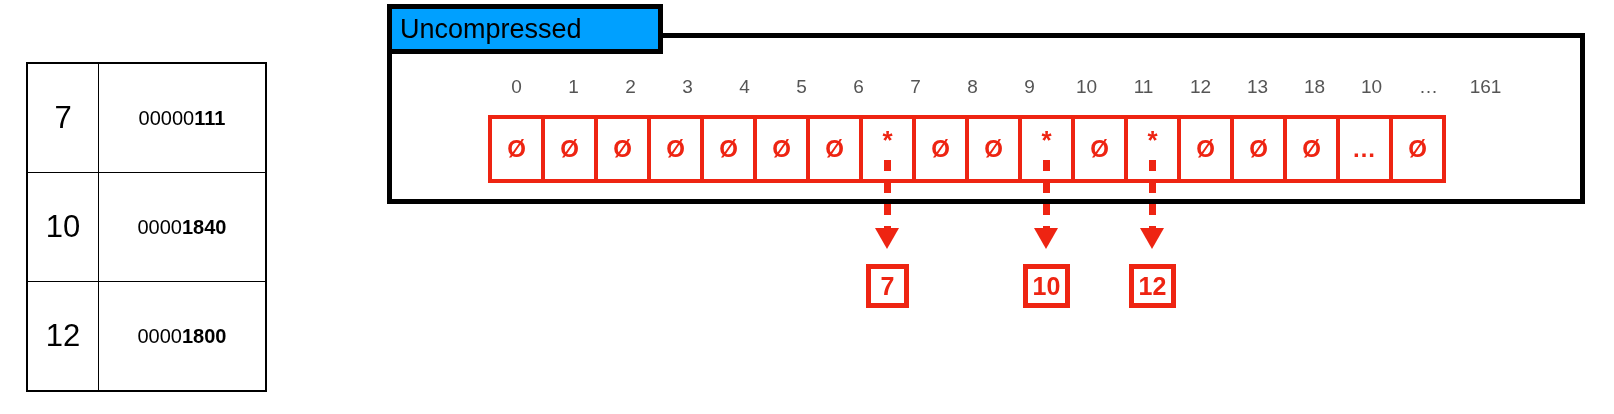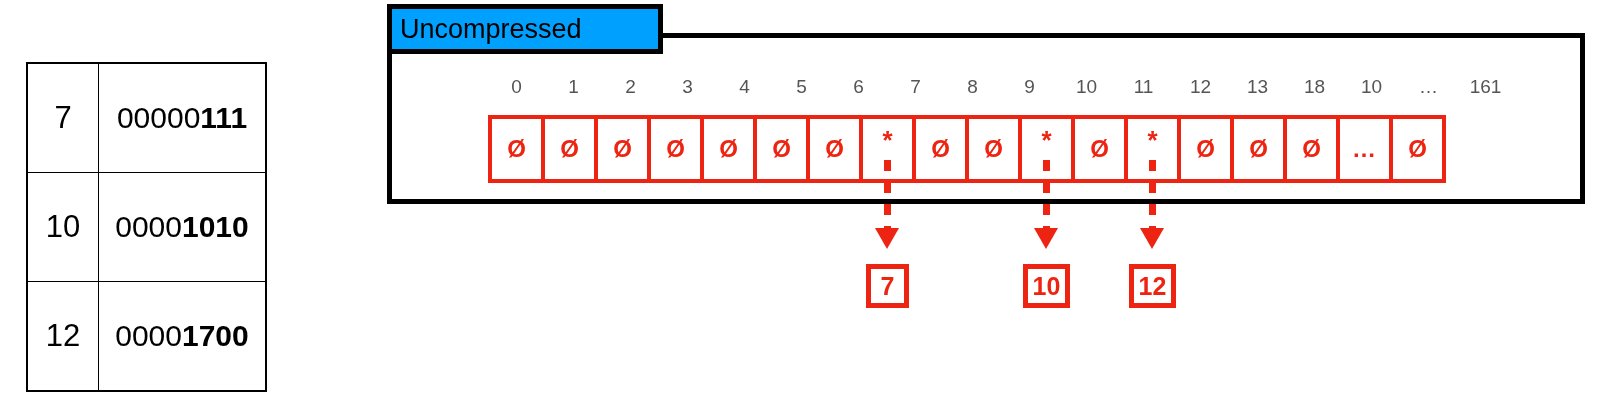--- a/index.html
+++ b/index.html
@@ -32,21 +32,21 @@
     vertical-align: middle;
     color: #000000;
   }
   #lookup-table td.col-dec {
     width: 68px;
     font-size: 31px;
     font-weight: 400;
   }
   #lookup-table td.col-bin {
     width: 164px;
-    font-size: 30px;
+    font-size: 20px;
     font-weight: 400;
     letter-spacing: 0px;
   }
   #lookup-table td.col-bin .bin-low {
     font-weight: 400;
   }
   #lookup-table td.col-bin .bin-high {
     font-weight: bold;
   }
 
@@ -170,25 +170,25 @@
 <body>
 
 <table id="lookup-table">
   <tbody>
     <tr>
       <td class="col-dec">7</td>
       <td class="col-bin"><span class="bin-low">00000</span><span class="bin-high">111</span></td>
     </tr>
     <tr>
       <td class="col-dec">10</td>
-      <td class="col-bin"><span class="bin-low">0000</span><span class="bin-high">1010</span></td>
+      <td class="col-bin"><span class="bin-low">0000</span><span class="bin-high">1840</span></td>
     </tr>
     <tr>
       <td class="col-dec">12</td>
-      <td class="col-bin"><span class="bin-low">0000</span><span class="bin-high">1700</span></td>
+      <td class="col-bin"><span class="bin-low">0000</span><span class="bin-high">1800</span></td>
     </tr>
   </tbody>
 </table>
 
 <div id="uncompressed-panel"></div>
 <div id="uncompressed-badge">
   <span>Uncompressed</span>
 </div>
 
 <div id="index-row">

